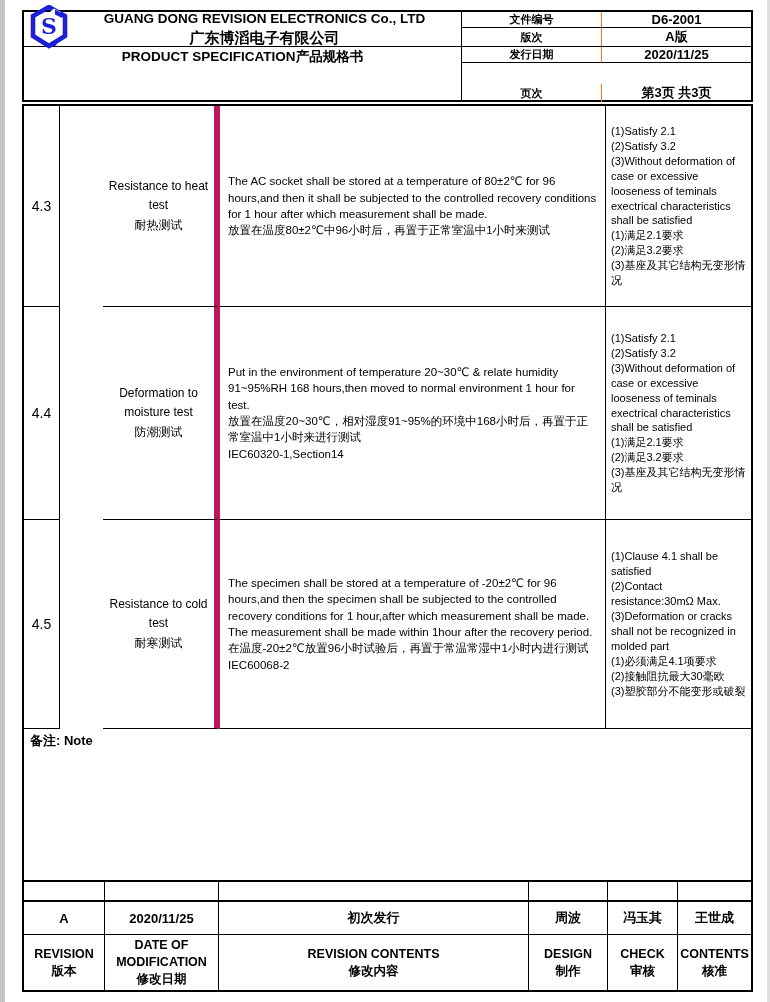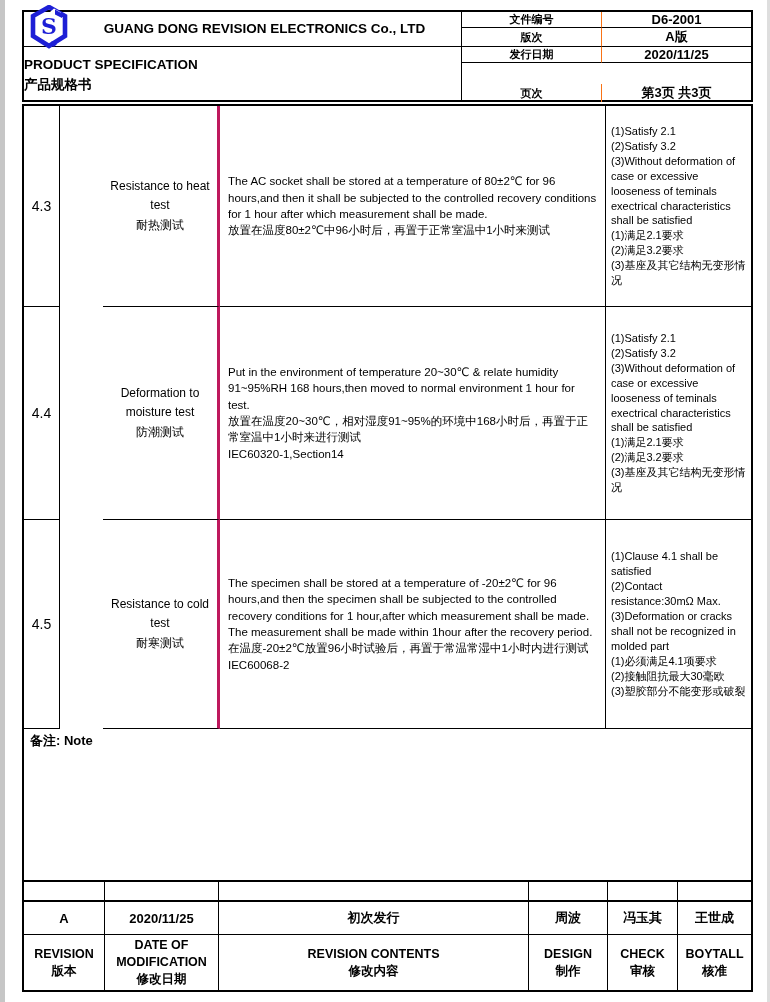--- a/index.html
+++ b/index.html
@@ -11,39 +11,39 @@
   
   .header-table{position:absolute;left:22px;top:10px;width:731px;height:92px;
     border:2px solid #000;box-sizing:border-box;display:grid;
     grid-template-columns:438px 140px 1fr;grid-template-rows:1fr 1fr 1fr 1fr;}
   .company-cell{grid-area:1/1/3/2;border-right:1px solid #000;border-bottom:1px solid #000;
     display:flex;align-items:center;}
   .logo-wrap{margin-left:6px;flex:0 0 auto;}
   .company-text{flex:1 1 auto;text-align:center;line-height:1.35;}
   .company-en{font-weight:bold;font-size:13.5px;}
   .company-cn{font-weight:bold;font-size:15px;}
-  .spec-cell{grid-area:3/1/5/2;border-right:1px solid #000;display:flex;flex-direction:column;
-    justify-content:center;text-align:left;line-height:1.45;}
+  .spec-cell{grid-area:3/1/5/2;border-right:1px solid #000;display:flex;flex-direction:row;
+    justify-content:center;text-align:center;line-height:1.45;}
   .spec-en{font-weight:bold;font-size:13.5px;}
   .spec-cn{font-weight:bold;font-size:13.5px;}
   .hlabel{border-right:1px solid #f97316;border-bottom:1px solid #000;display:flex;align-items:center;
     justify-content:center;font-weight:bold;font-size:11px;}
   .hvalue{border-bottom:1px solid #000;display:flex;align-items:center;justify-content:center;
     font-weight:bold;font-size:13px;}
   .row4{border-bottom:none !important;margin-top:21px;}
 
   
   .main-table{position:absolute;left:22px;top:104px;width:731px;height:778px;
     border:2px solid #000;box-sizing:border-box;display:grid;
     grid-template-columns:36px 160px 386px 1fr;
     grid-template-rows:201px 213px 209px 1fr;}
   .cell{box-sizing:border-box;}
   .num-cell{border-right:1px solid #000;border-bottom:1px solid #000;display:flex;
     align-items:center;justify-content:center;font-size:14px;}
-  .name-cell{border-right:3px solid #be185d;border-bottom:1px solid #000;display:flex;
+  .name-cell{border-right:6px solid #be185d;border-bottom:1px solid #000;display:flex;
     align-items:center;justify-content:center;text-align:center;font-size:12px;
     line-height:1.6;white-space:pre-line;padding:2px;margin-left:43px;}
   .desc-cell{border-right:1px solid #000;border-bottom:1px solid #000;display:flex;
     align-items:center;padding:12px 8px;}
   .desc-text{font-size:11.5px;line-height:1.43;white-space:pre-line;}
   .req-cell{border-bottom:1px solid #000;display:flex;align-items:center;padding:16px 5px;}
   .req-text{font-size:11px;line-height:1.36;white-space:pre-line;}
   .note-cell{grid-area:4/1/5/5;padding:3px 6px;font-weight:bold;font-size:13px;}
 
   
@@ -72,20 +72,21 @@
         <svg width="38" height="44" viewBox="0 0 38 44">
           <polygon points="19,2 35,11 35,31 19,41 3,31 3,11" fill="none" stroke="#1d1fd6" stroke-width="4.6"></polygon>
           <polygon points="24,3.5 31,7.5 26,10.5 20,7" fill="#ffffff"></polygon>
           <polygon points="25,4.5 32,8.5 32,13 25,9.5" fill="#1d1fd6"></polygon>
           <text x="19" y="29" text-anchor="middle" font-family="DejaVu Serif, serif" font-weight="bold" font-size="22" fill="#1d1fd6">S</text>
           <polygon points="22,36 27,39 24,42 20,39" fill="#1d1fd6"></polygon>
         </svg>
       </span>
       <span class="company-text">
         <div class="company-en">GUANG DONG REVISION ELECTRONICS Co., LTD</div>
+        <div class="company-cn">广东博滔电子有限公司</div>
       </span>
     </div>
 
     <div class="hlabel" style="grid-area:1/2/2/3">文件编号</div>
     <div class="hvalue" style="grid-area:1/3/2/4">D6-2001</div>
     <div class="hlabel" style="grid-area:2/2/3/3">版次</div>
     <div class="hvalue" style="grid-area:2/3/3/4">A版</div>
 
     <div class="spec-cell">
       <div class="spec-en">PRODUCT SPECIFICATION</div>
@@ -174,16 +175,16 @@
 版本</div>
     <div class="rev-cell rev-head lastrow">DATE OF
 MODIFICATION
 修改日期</div>
     <div class="rev-cell rev-head lastrow">REVISION CONTENTS
 修改内容</div>
     <div class="rev-cell rev-head lastrow">DESIGN
 制作</div>
     <div class="rev-cell rev-head lastrow">CHECK
 审核</div>
-    <div class="rev-cell rev-head lastrow lastcol">BOYTALL
+    <div class="rev-cell rev-head lastrow lastcol">CONTENTS
 核准</div>
   </div>
 </div>
 
 </body></html>

